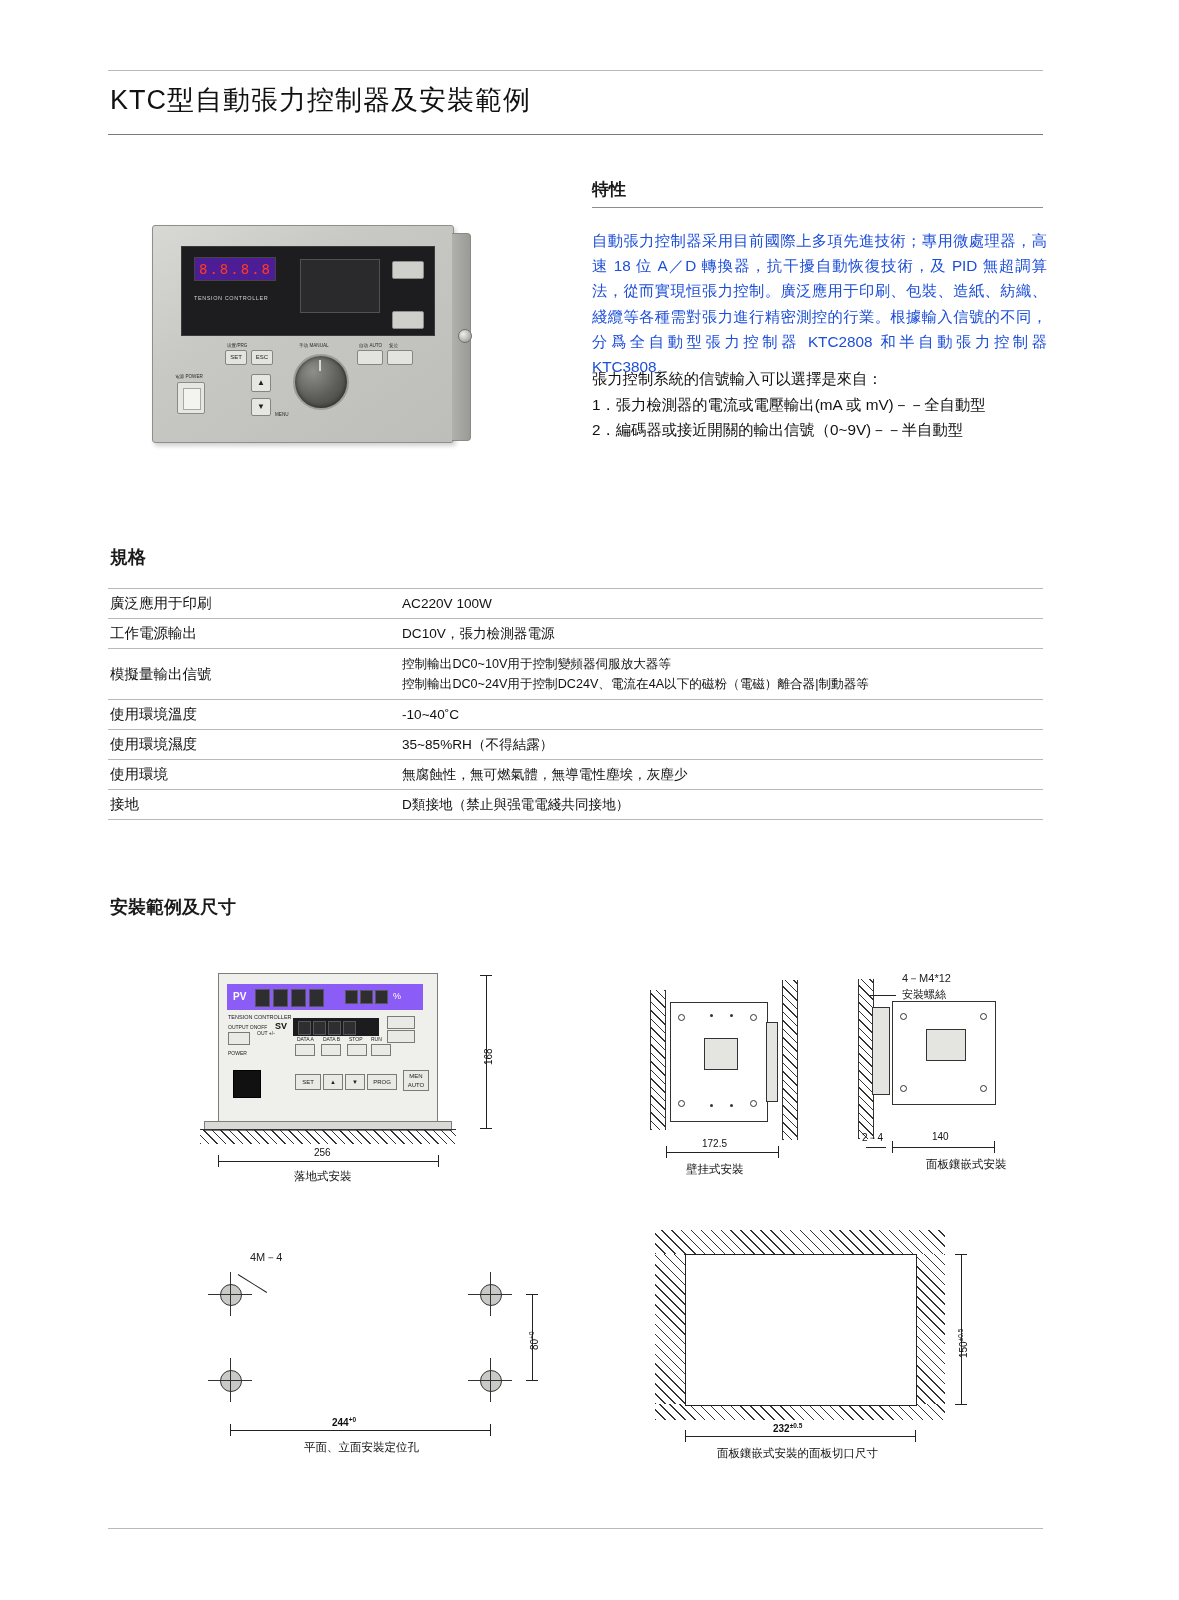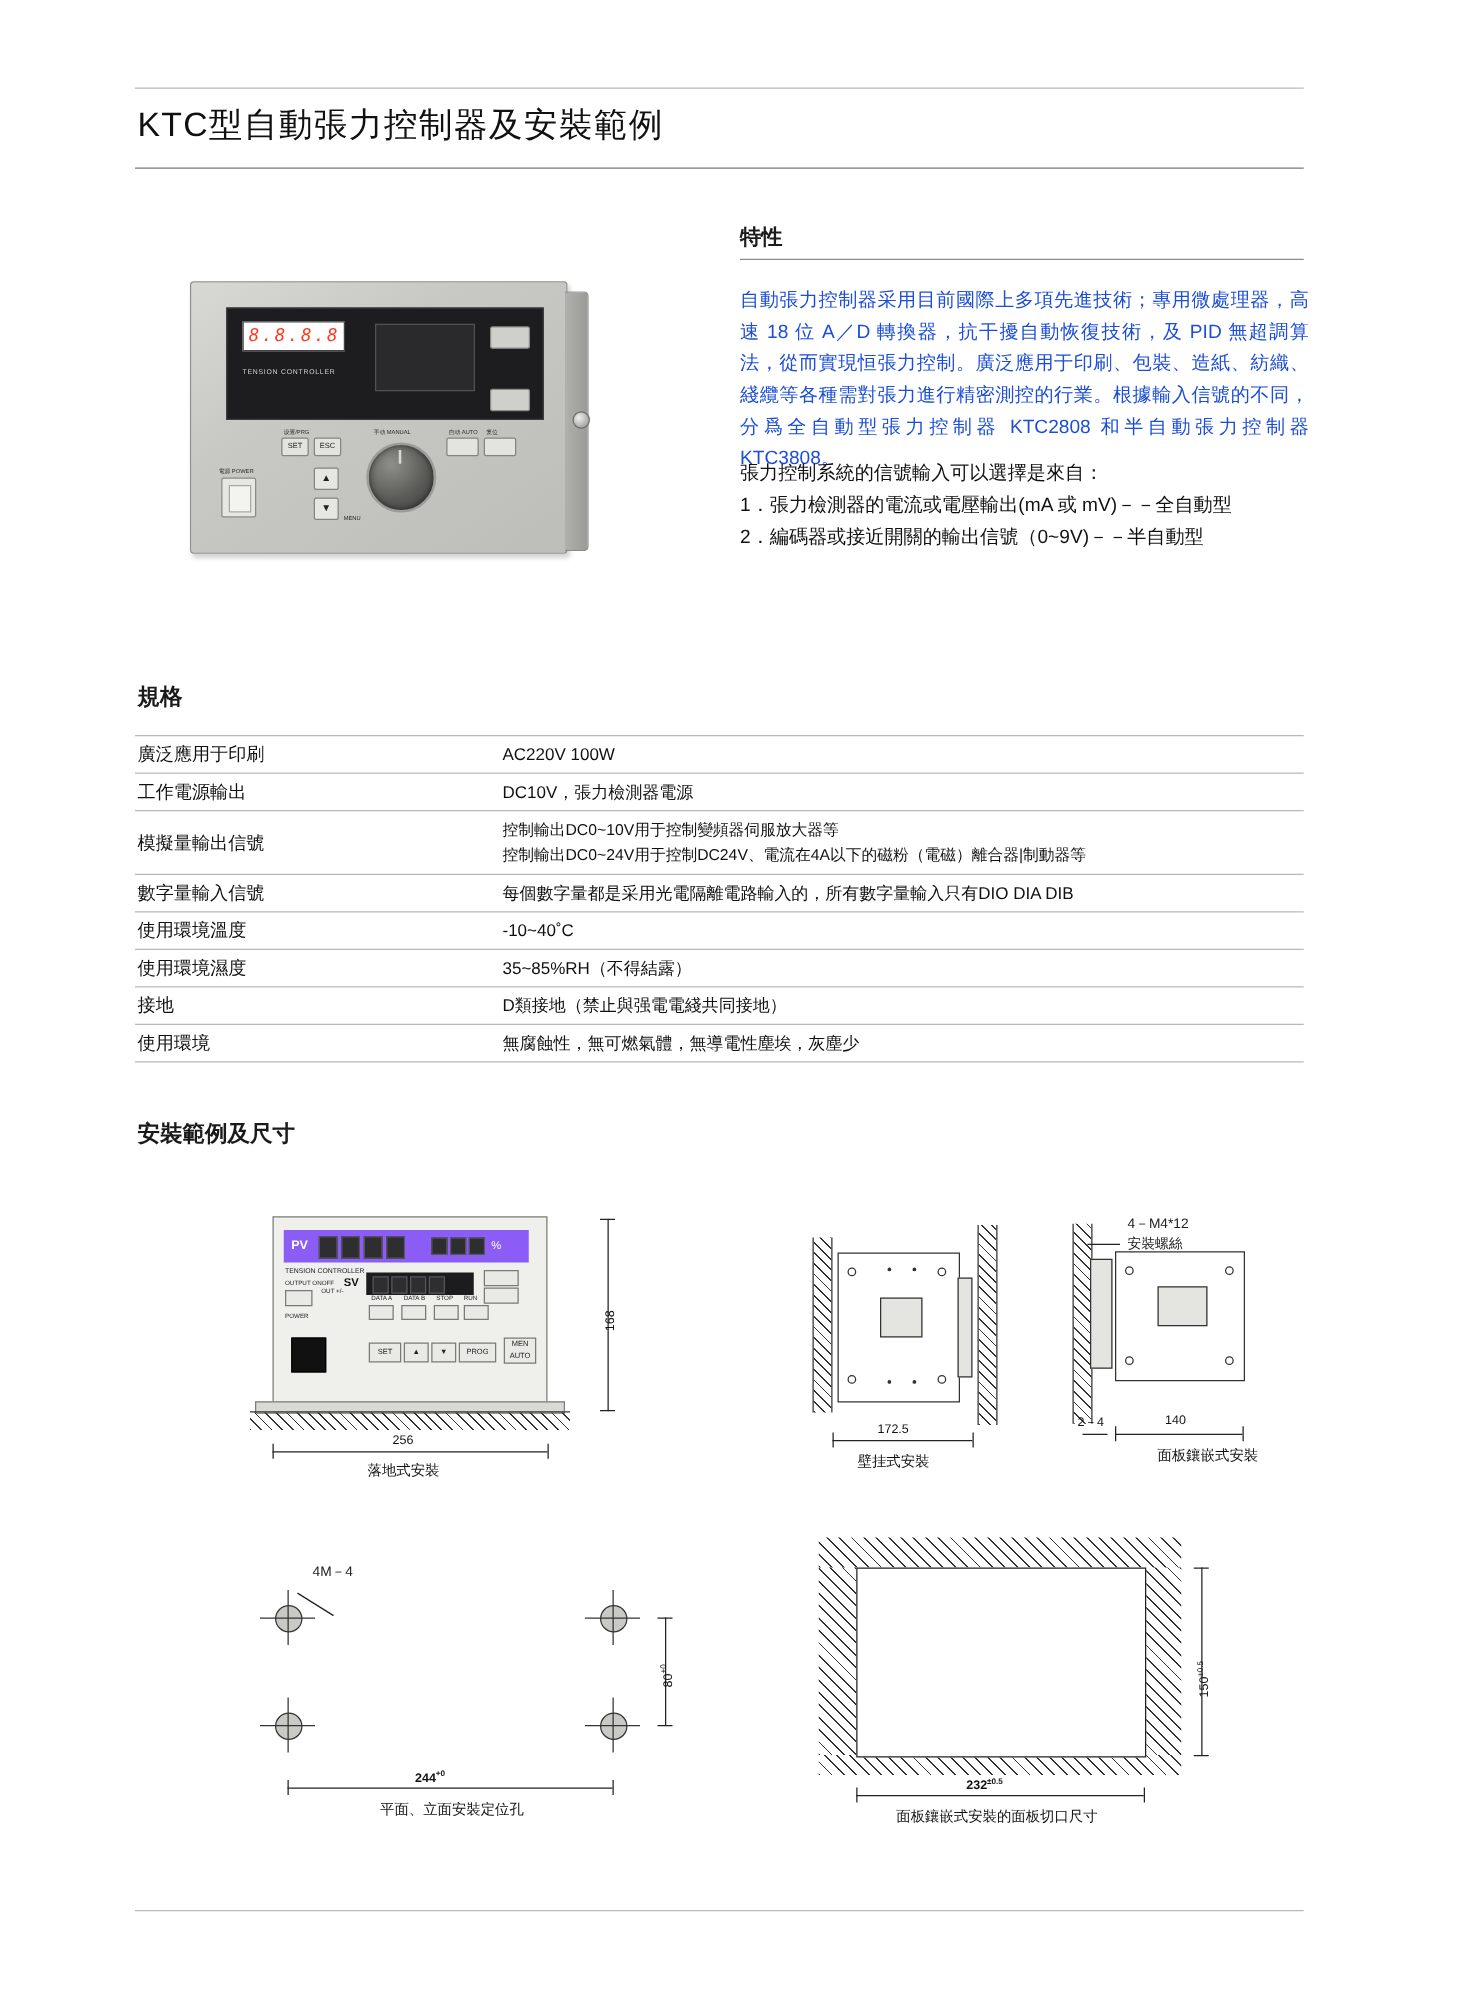--- a/index.html
+++ b/index.html
@@ -117,23 +117,22 @@
     position: absolute;
     left: 28px; top: 20px;
     width: 252px; height: 88px;
     background: #1d1d1f;
     border: 1px solid #3a3a3c;
   }
   .dp-display {
     position: absolute;
     left: 12px; top: 10px;
     width: 80px; height: 22px;
-    background: #ffffff;
+    background: #4c1d95;
     border: 1px solid #444;
-    font-style: italic;
   }
   .dp-digits {
     position: absolute;
     left: 4px; top: 3px;
     font-family: "DejaVu Sans Mono", monospace;
     font-size: 14px;
     letter-spacing: 2px;
     color: #ff3b1f;
   }
   .dp-brand {
@@ -517,38 +516,34 @@
         <td class="v">DC10V，張力檢測器電源</td>
       </tr>
       <tr>
         <td class="k">模擬量輸出信號</td>
         <td class="v v-two">
           <span>控制輸出DC0~10V用于控制變頻器伺服放大器等</span>
           <span>控制輸出DC0~24V用于控制DC24V、電流在4A以下的磁粉（電磁）離合器|制動器等</span>
         </td>
       </tr>
       <tr>
-        <td class="k">數字量輸入信號</td>
-        <td class="v">每個數字量都是采用光電隔離電路輸入的，所有數字量輸入只有DIO DIA DIB</td>
-      </tr>
-      <tr>
         <td class="k">使用環境溫度</td>
         <td class="v">-10~40˚C</td>
       </tr>
       <tr>
         <td class="k">使用環境濕度</td>
         <td class="v">35~85%RH（不得結露）</td>
       </tr>
       <tr>
+        <td class="k">使用環境</td>
+        <td class="v">無腐蝕性，無可燃氣體，無導電性塵埃，灰塵少</td>
+      </tr>
+      <tr>
         <td class="k">接地</td>
         <td class="v">D類接地（禁止與强電電綫共同接地）</td>
-      </tr>
-      <tr>
-        <td class="k">使用環境</td>
-        <td class="v">無腐蝕性，無可燃氣體，無導電性塵埃，灰塵少</td>
       </tr>
     </tbody>
   </table>
 
   <div id="install-heading">安裝範例及尺寸</div>
 
   <div id="dwg-floor">
     <div class="panel-face">
       <div class="pv-box">
         <span style="position:absolute;left:6px;top:7px;font-size:10px;font-weight:bold;color:#fff;">PV</span>

